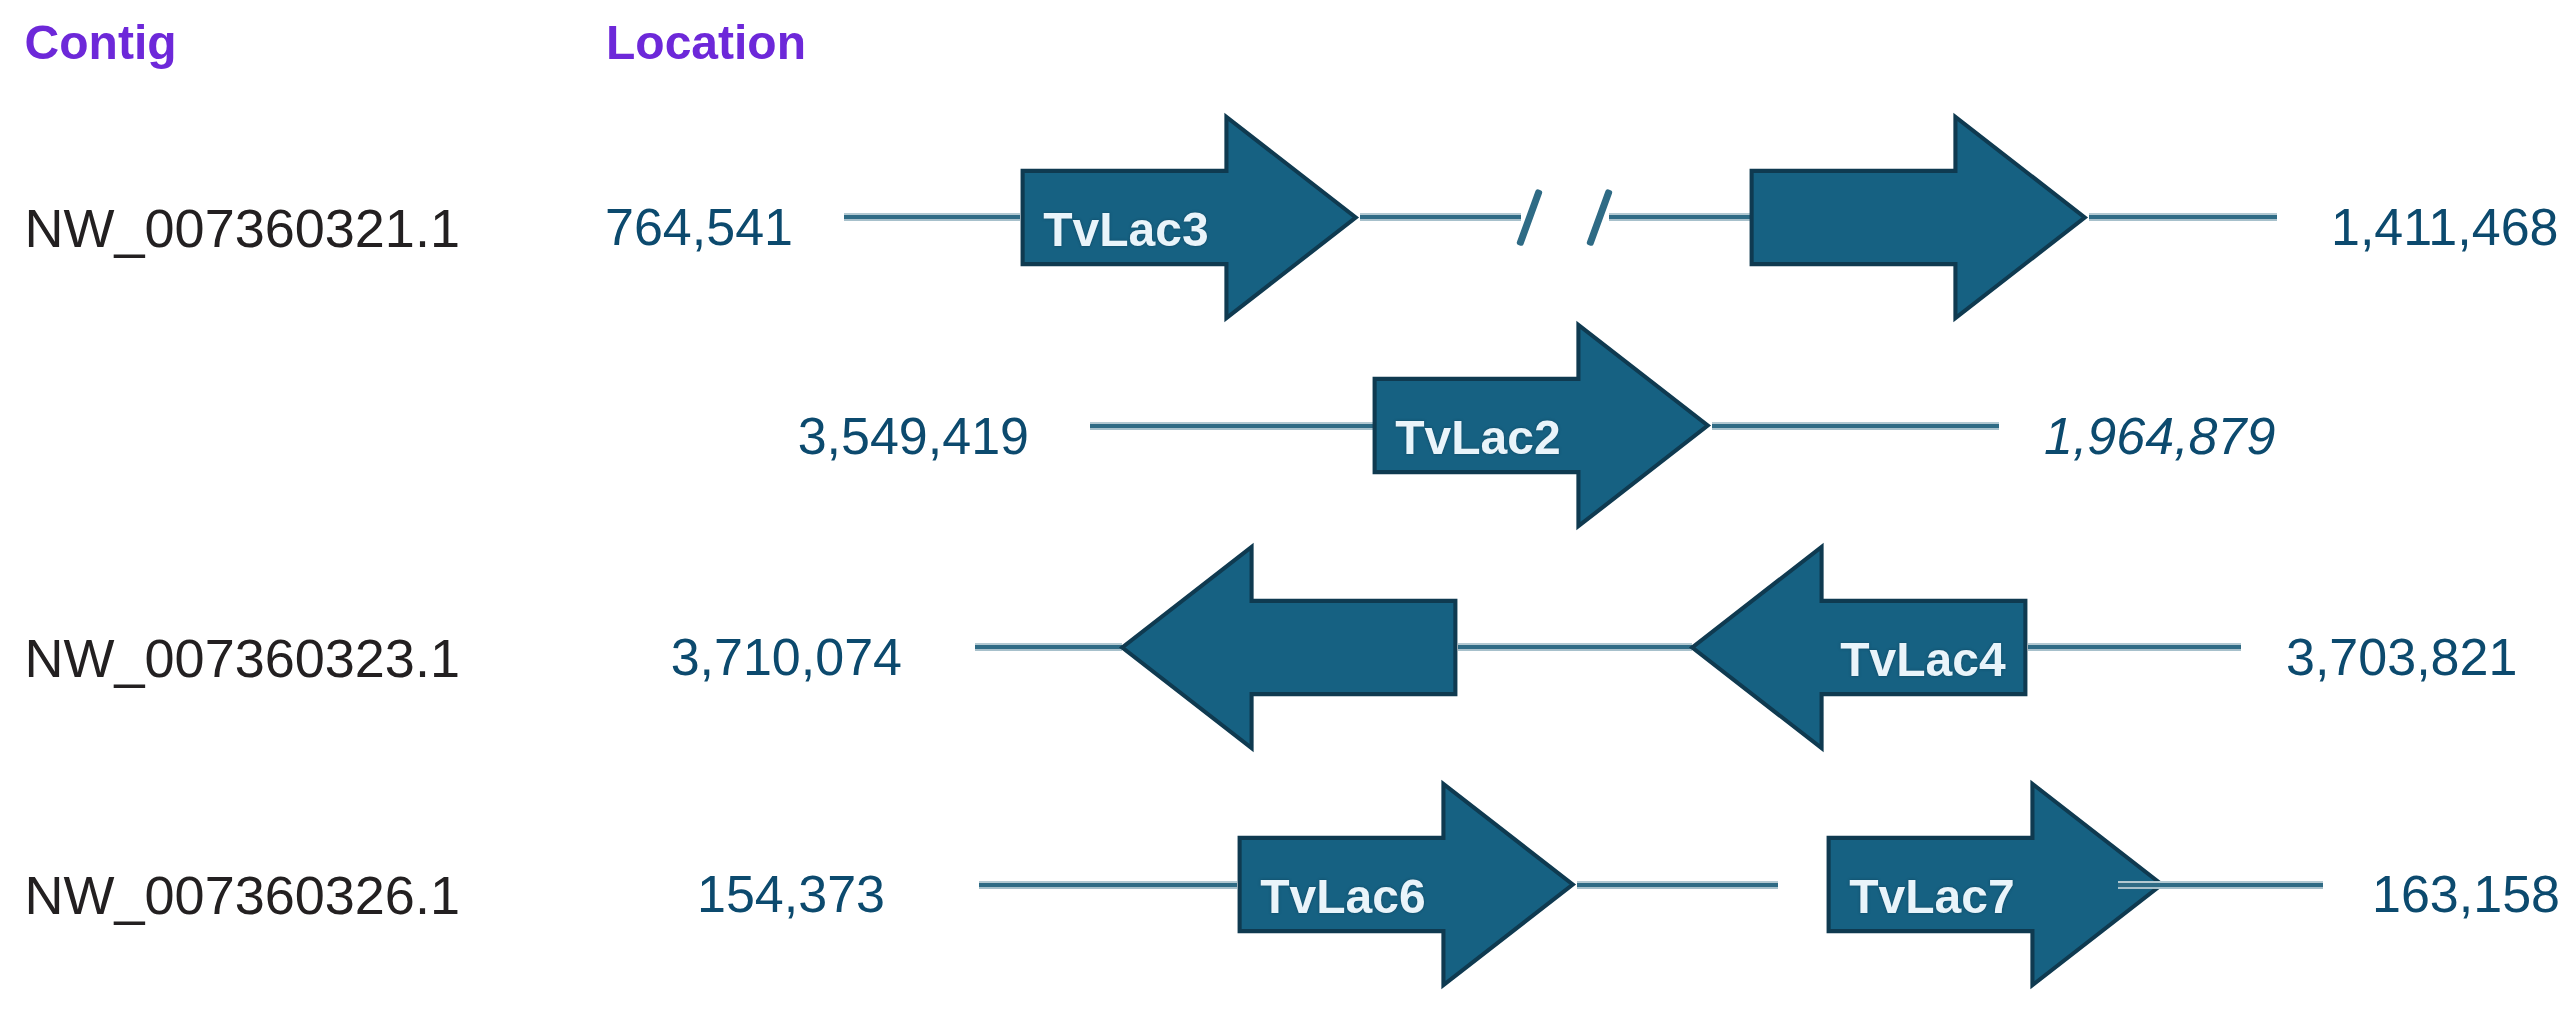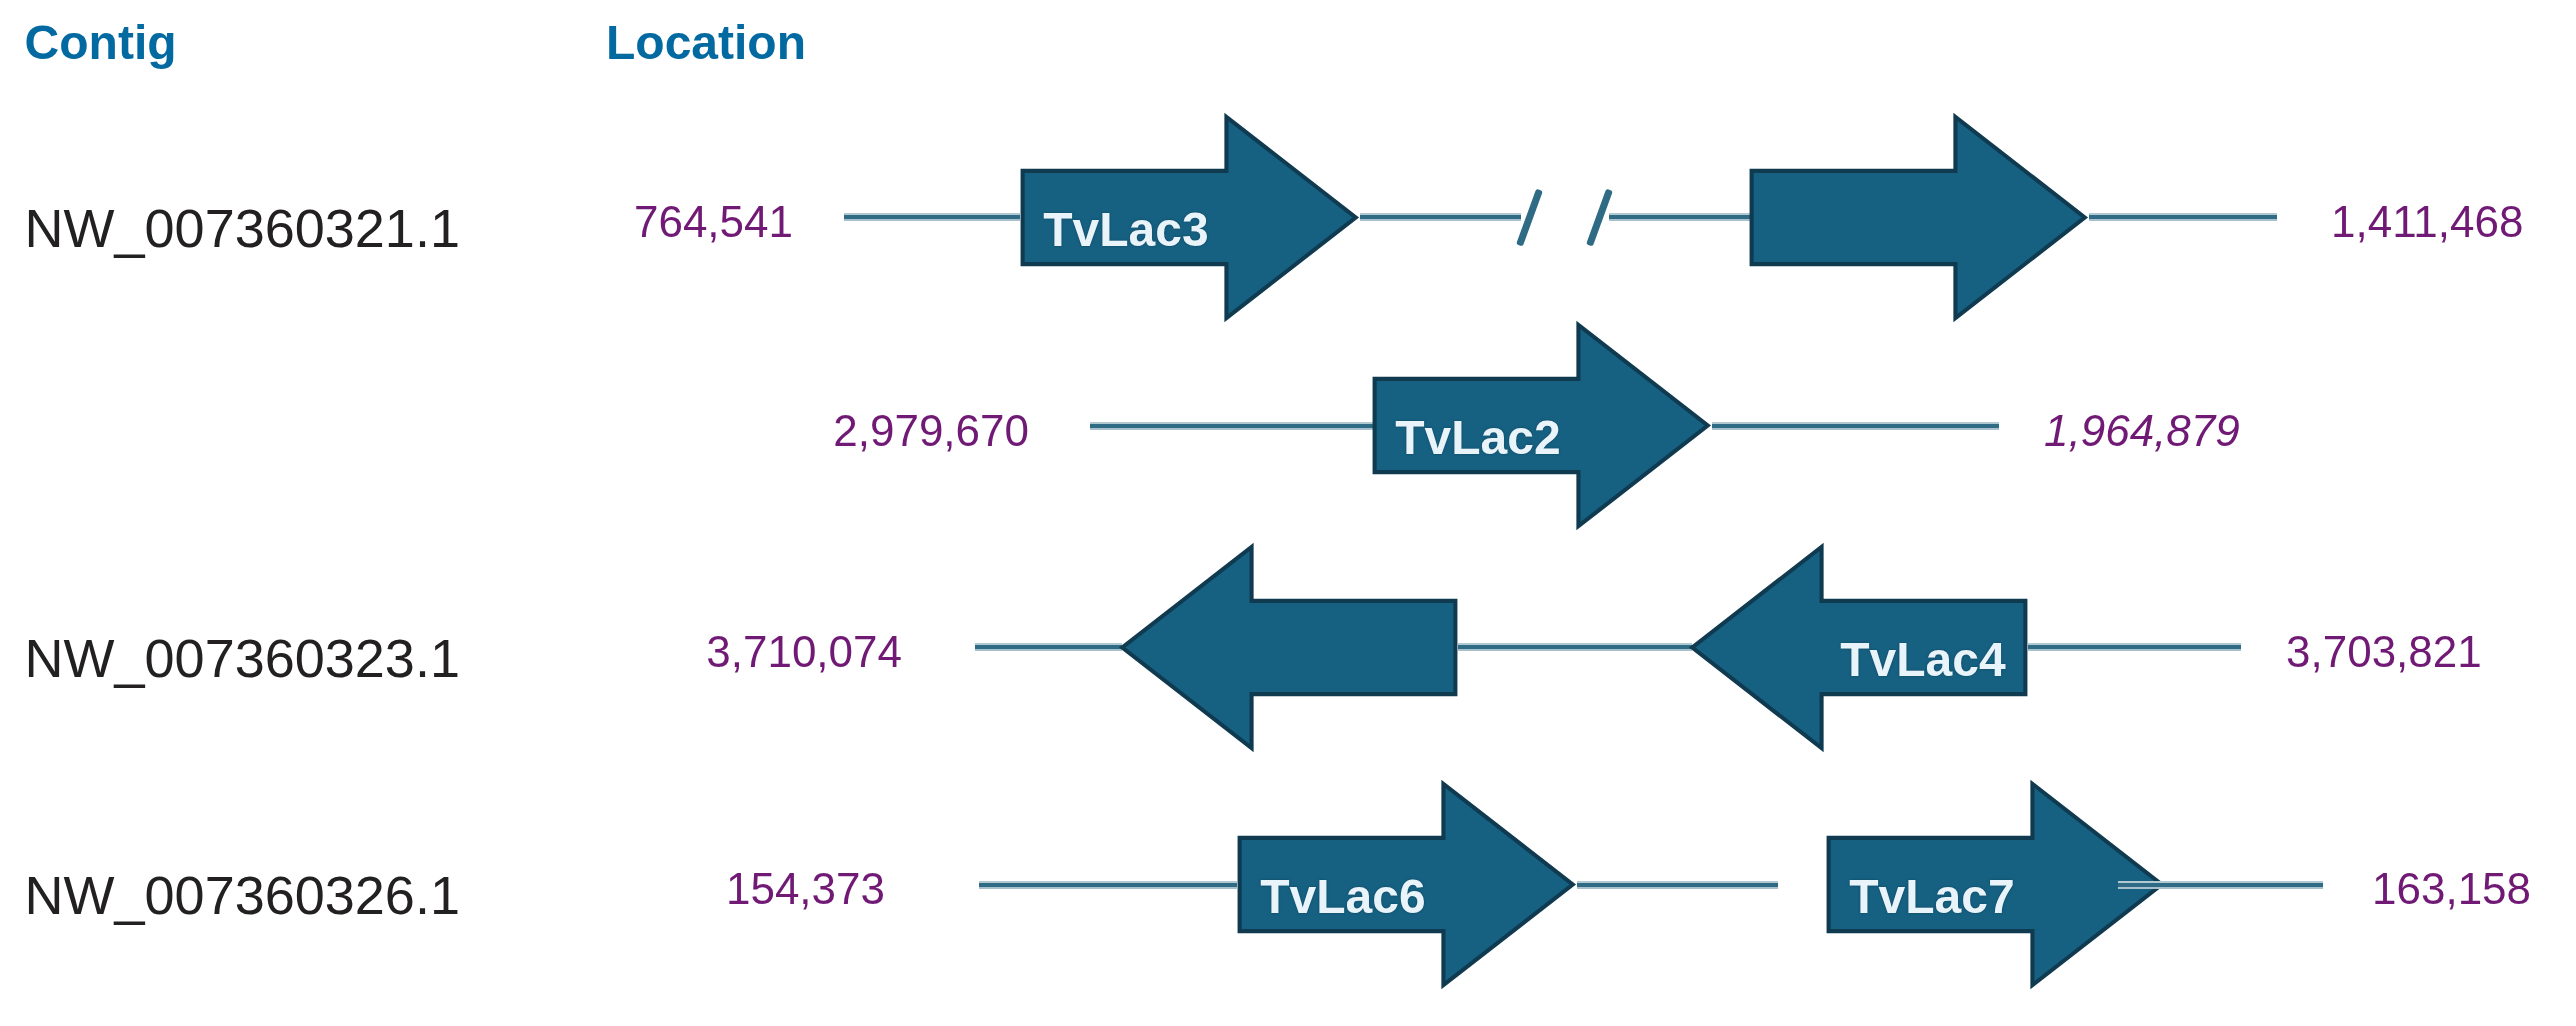--- a/index.html
+++ b/index.html
@@ -6,30 +6,30 @@
   .canvas{
     position:relative;
     width:2576px;height:1027px;
     background:#ffffff;
     font-family:"Liberation Sans", sans-serif;
     color:#1e1b1c;
     overflow:hidden;
   }
   .hdr{
     position:absolute;
-    font-size:48px;font-weight:bold;color:#0369a1;
+    font-size:48px;font-weight:bold;color:#6d28d9;
     letter-spacing:0px;white-space:nowrap;
   }
   .contig-label{
     position:absolute;left:24.6px;
     font-size:54px;color:#232021;white-space:nowrap;
   }
   .num{
     position:absolute;
-    font-size:44px;color:#701a75;white-space:nowrap;
+    font-size:52px;color:#0c4a6e;white-space:nowrap;
   }
   .num.right-align{text-align:right;}
   .gline{
     position:absolute;height:8.2px;
     background:linear-gradient(to bottom,#b3c9d2 0%,#b3c9d2 22%,#2f6b85 22%,#2f6b85 78%,#a7c0cb 78%,#a7c0cb 100%);
   }
   .slash{
     position:absolute;width:6.6px;height:59px;
     background:#2f6b85;border-radius:2.5px;
     transform:rotate(20deg);
@@ -78,21 +78,21 @@
 
   <div class="gene dir-right" style="left:1749px;top:107px;">
     <svg width="340" height="221" viewBox="0 0 415 270">
       <polygon class="arrow-shape" points="3,78 252,78 252,12 410,135 252,258 252,192 3,192"></polygon>
     </svg>
   </div>
 
   <div class="gline" style="left:2089px;top:213px;width:188px;"></div>
   <div class="num" style="left:2331px;top:197px;">1,411,468</div>
 
-  <div class="num right-align" style="left:701px;top:406px;width:328px;">2,979,670</div>
+  <div class="num right-align" style="left:701px;top:406px;width:328px;">3,549,419</div>
 
   <div class="gline" style="left:1090px;top:422px;width:283px;"></div>
 
   <div class="gene dir-right" style="left:1372px;top:315px;">
     <svg width="340" height="221" viewBox="0 0 415 270">
       <polygon class="arrow-shape" points="3,78 252,78 252,12 410,135 252,258 252,192 3,192"></polygon>
     </svg>
     <span class="glabel">TvLac2</span>
   </div>
 

